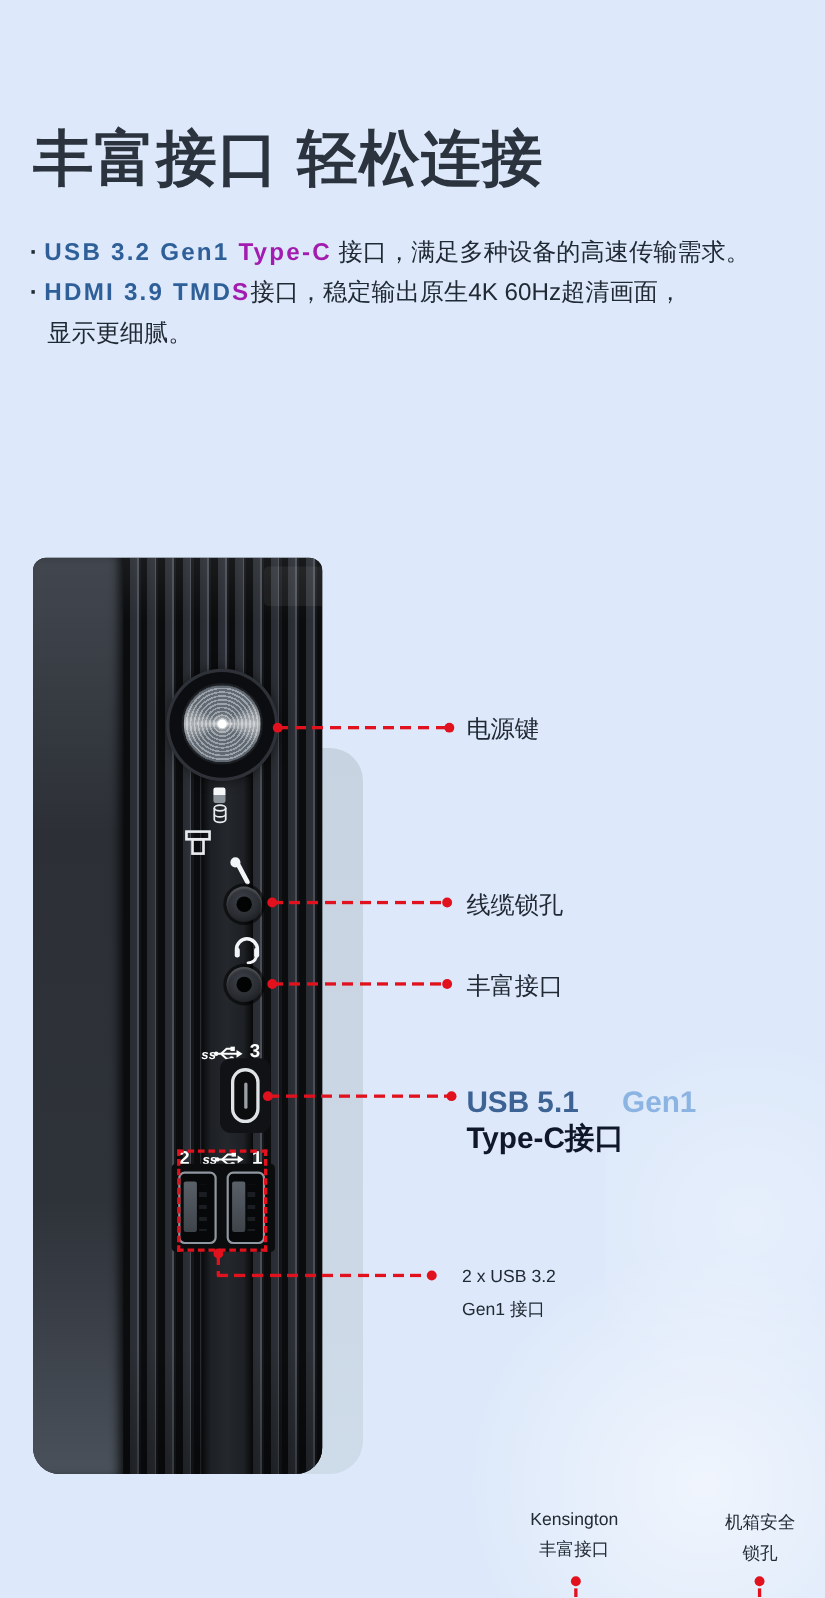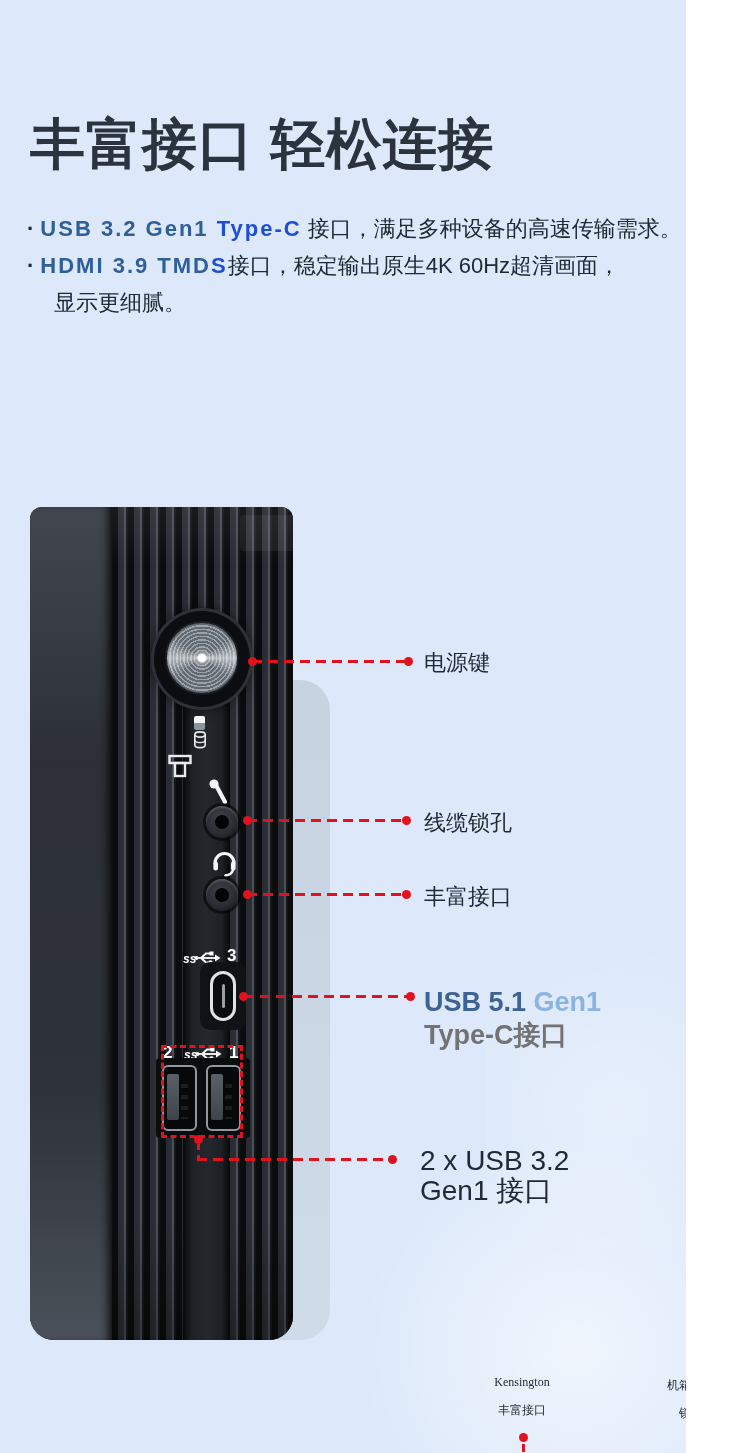--- a/index.html
+++ b/index.html
@@ -1,17 +1,17 @@
 <!DOCTYPE html>
 <html><head>
 <meta charset="utf-8">
 <style>
   html,body{margin:0;padding:0;}
   .page{
-    position:relative; width:686px; height:1453px; overflow:hidden;
+    position:relative; width:750px; height:1453px; overflow:hidden;
     background:#dde9fa;
     font-family:"Liberation Sans","DejaVu Sans",sans-serif;
     color:#212a34;
   }
   .glow{
     position:absolute; pointer-events:none;
     background:radial-gradient(circle, rgba(255,255,255,.55) 0%, rgba(255,255,255,0) 68%);
   }
   .glow.g1{ right:-120px; top:1130px; width:460px; height:440px; }
   .glow.g2{ right:-60px; top:900px; width:260px; height:420px; opacity:.5;}
@@ -21,22 +21,22 @@
     position:absolute; left:30px; top:108px;
     font-size:55px; font-weight:600; letter-spacing:1px; color:#2a333e;
   }
   .bullets{
     position:absolute; left:27px; top:210px; width:716px;
     font-size:22px; line-height:37px; color:#202a34;
   }
   .bullet .marker{ margin-right:6px; font-weight:700; }
   .hl{ font-weight:700; letter-spacing:2px; }
   .hl-dark{ color:#2e5f99; }
-  .hl-light{ color:#1d4ed8; }
-  .line2{ margin-left:27px; }
+  .hl-light{ color:#a21caf; }
+  .line2{ margin-left:16px; }
 
   
   .gray-panel{
     position:absolute; left:140px; top:680px; width:190px; height:660px;
     border-radius:30px;
     background:linear-gradient(180deg,#c7d3e1 0%,#cbd7e5 60%,#cedbe9 100%);
   }
   .tower{
     position:absolute; left:30px; top:507px; width:263px; height:833px;
     border-radius:12px 12px 24px 24px; background:#101114; overflow:hidden;
@@ -132,26 +132,26 @@
     background:repeating-linear-gradient(90deg,#e1111e 0 10px, transparent 10px 16px); }
   .vdash{ position:absolute; width:3px;
     background:repeating-linear-gradient(180deg,#e1111e 0 8px, transparent 8px 13px); }
   .rdot{ position:absolute; width:9px; height:9px; border-radius:50%; background:#e1111e; }
   .dashed-rect{
     position:absolute; left:161px; top:1045px; width:82px; height:93px;
     border:3px dashed #e1111e; box-sizing:border-box;
   }
   .callout{ position:absolute; font-size:22px; color:#212a34; }
   .callout.big{ font-size:27px; font-weight:700; line-height:33px; }
-  .callout.mid{ font-size:28px; line-height:30px; }
+  .callout.mid{ font-size:16px; line-height:30px; }
   .tc-dark{ color:#3d6394; }
-  .tc-light{ color:#8cb4e2; }
-  .tc-l2{ color:#737373; }
+  .tc-light{ color:#8cb4e2;margin-left:32px; }
+  .tc-l2{ color:#0f172a; }
   .bottom-label{
-    position:absolute; text-align:center; font-size:12px; line-height:28px; color:#222b34;font-family:Liberation Serif, serif;
+    position:absolute; text-align:center; font-size:16px; line-height:28px; color:#222b34;
   }
 </style>
 </head>
 <body>
 
 <div class="page">
 
   <div class="glow g1"></div>
   <div class="glow g2"></div>
 

